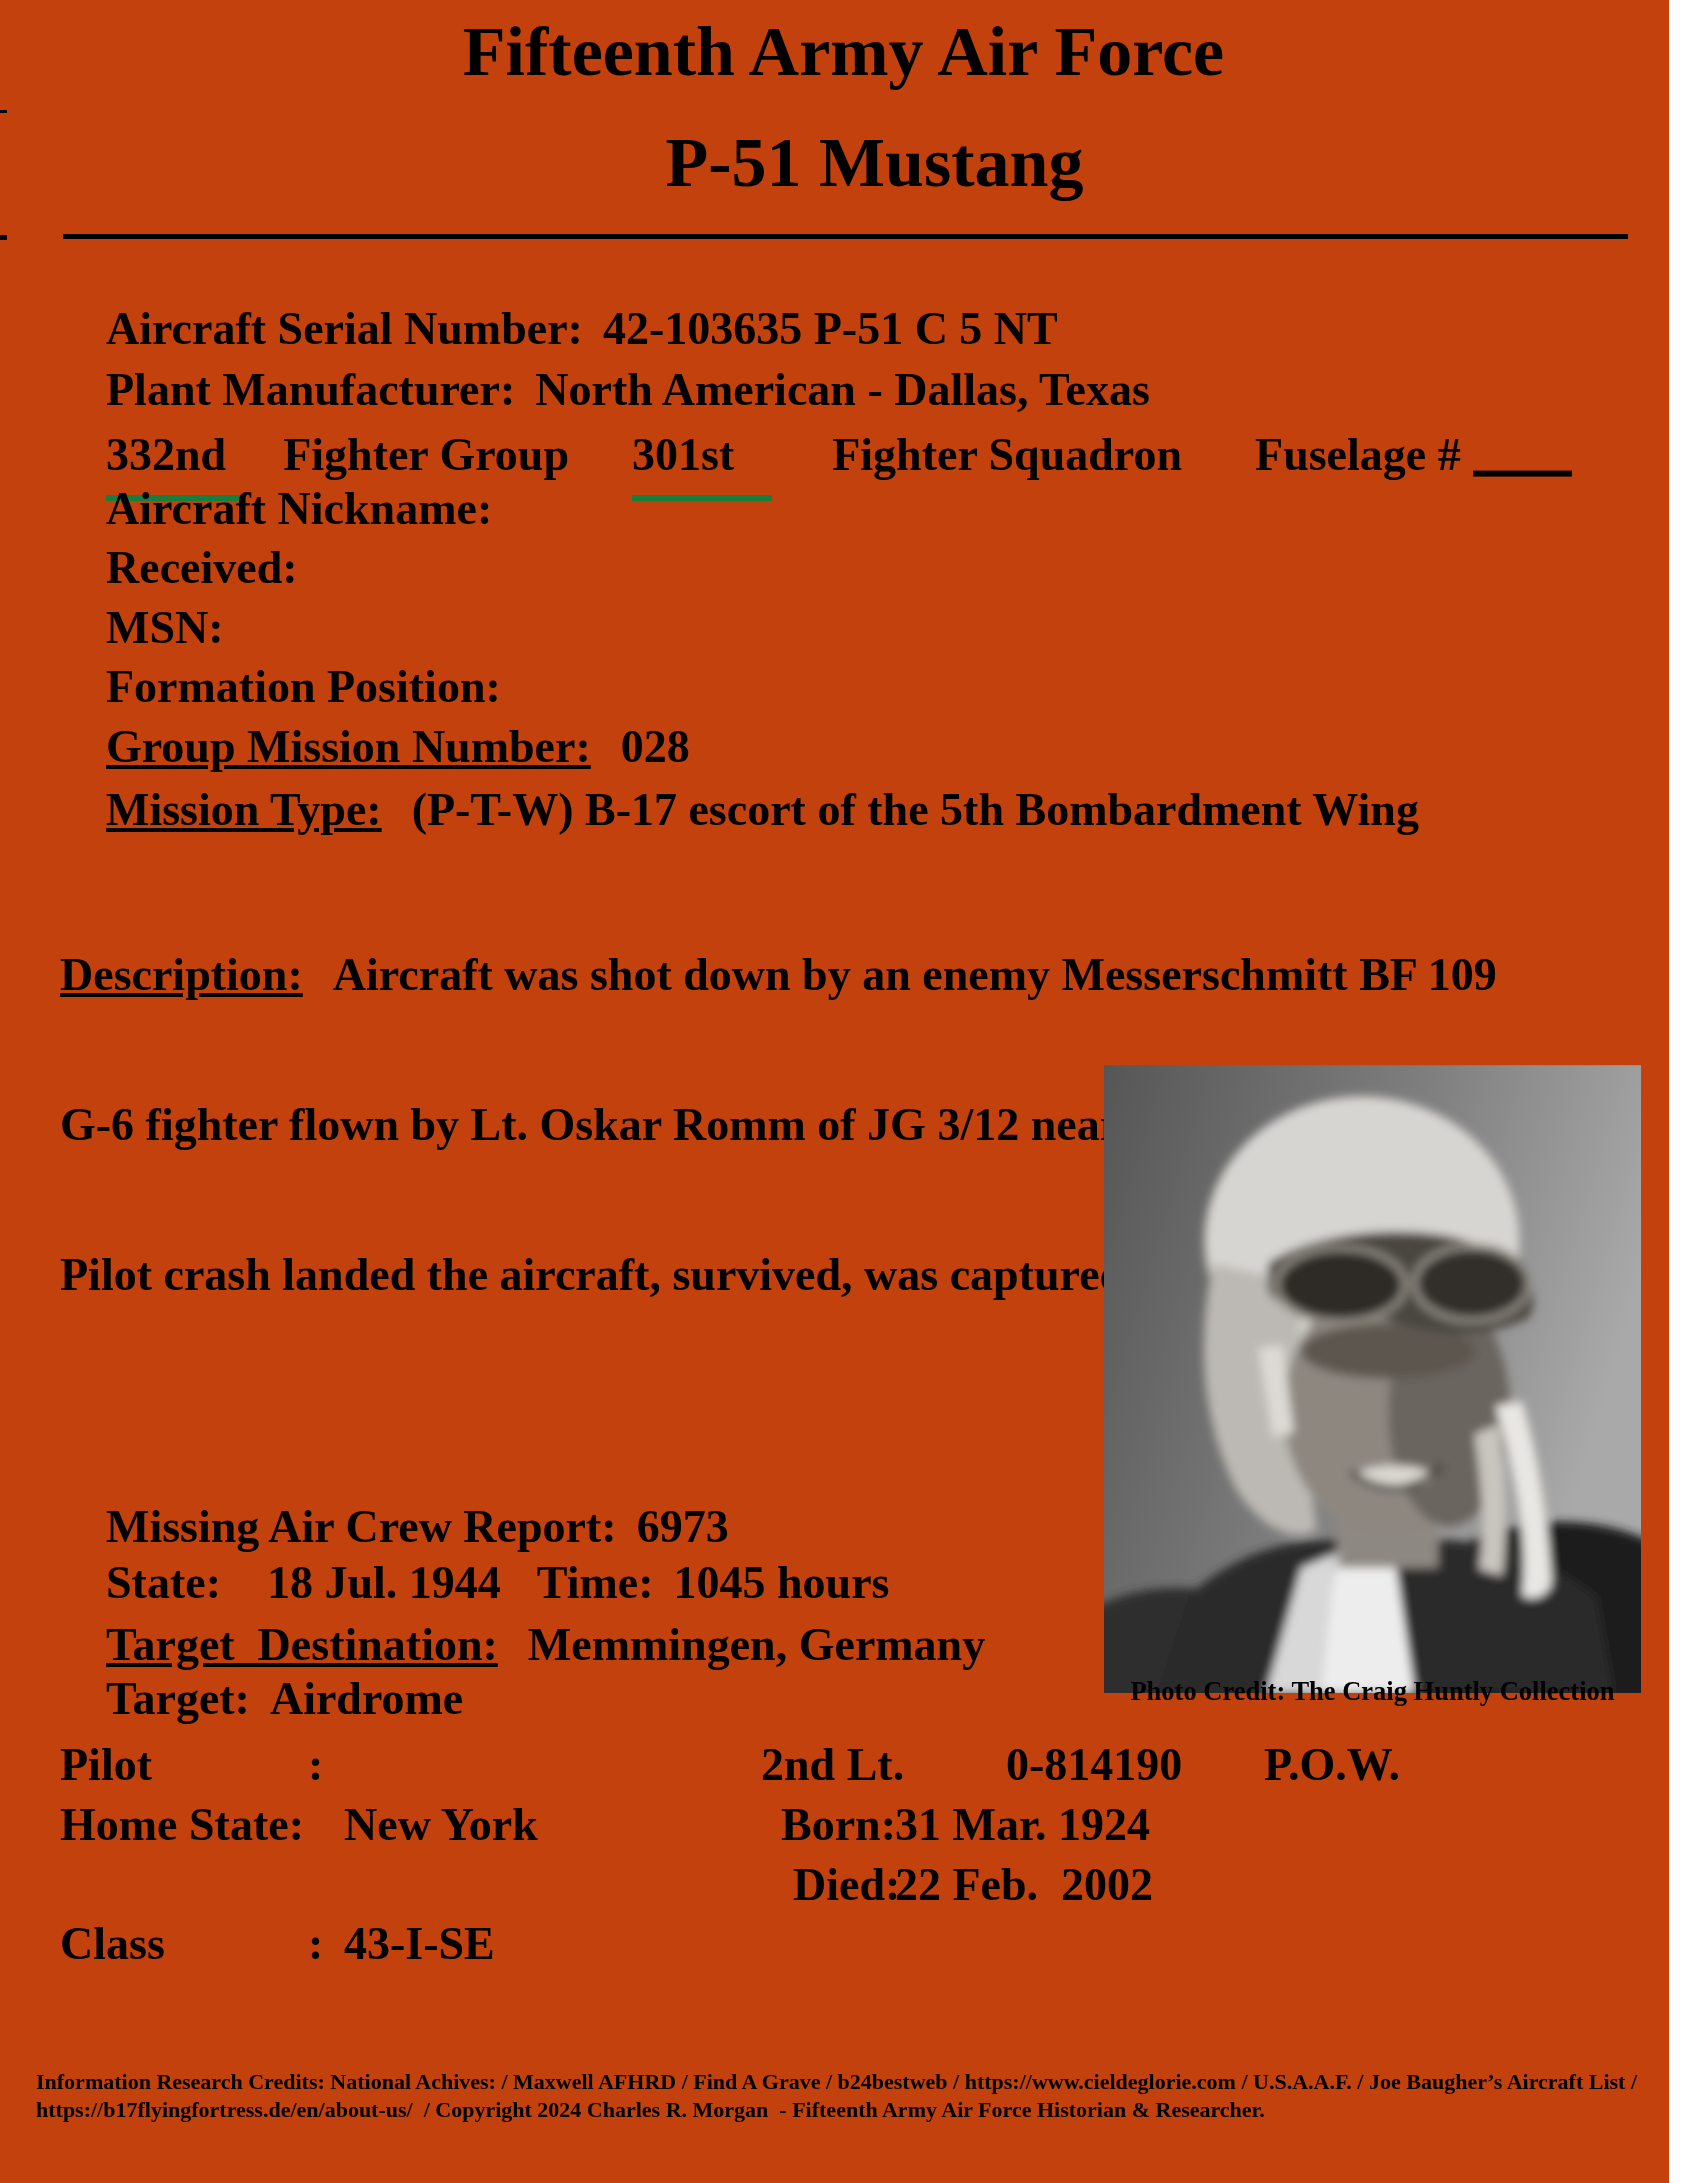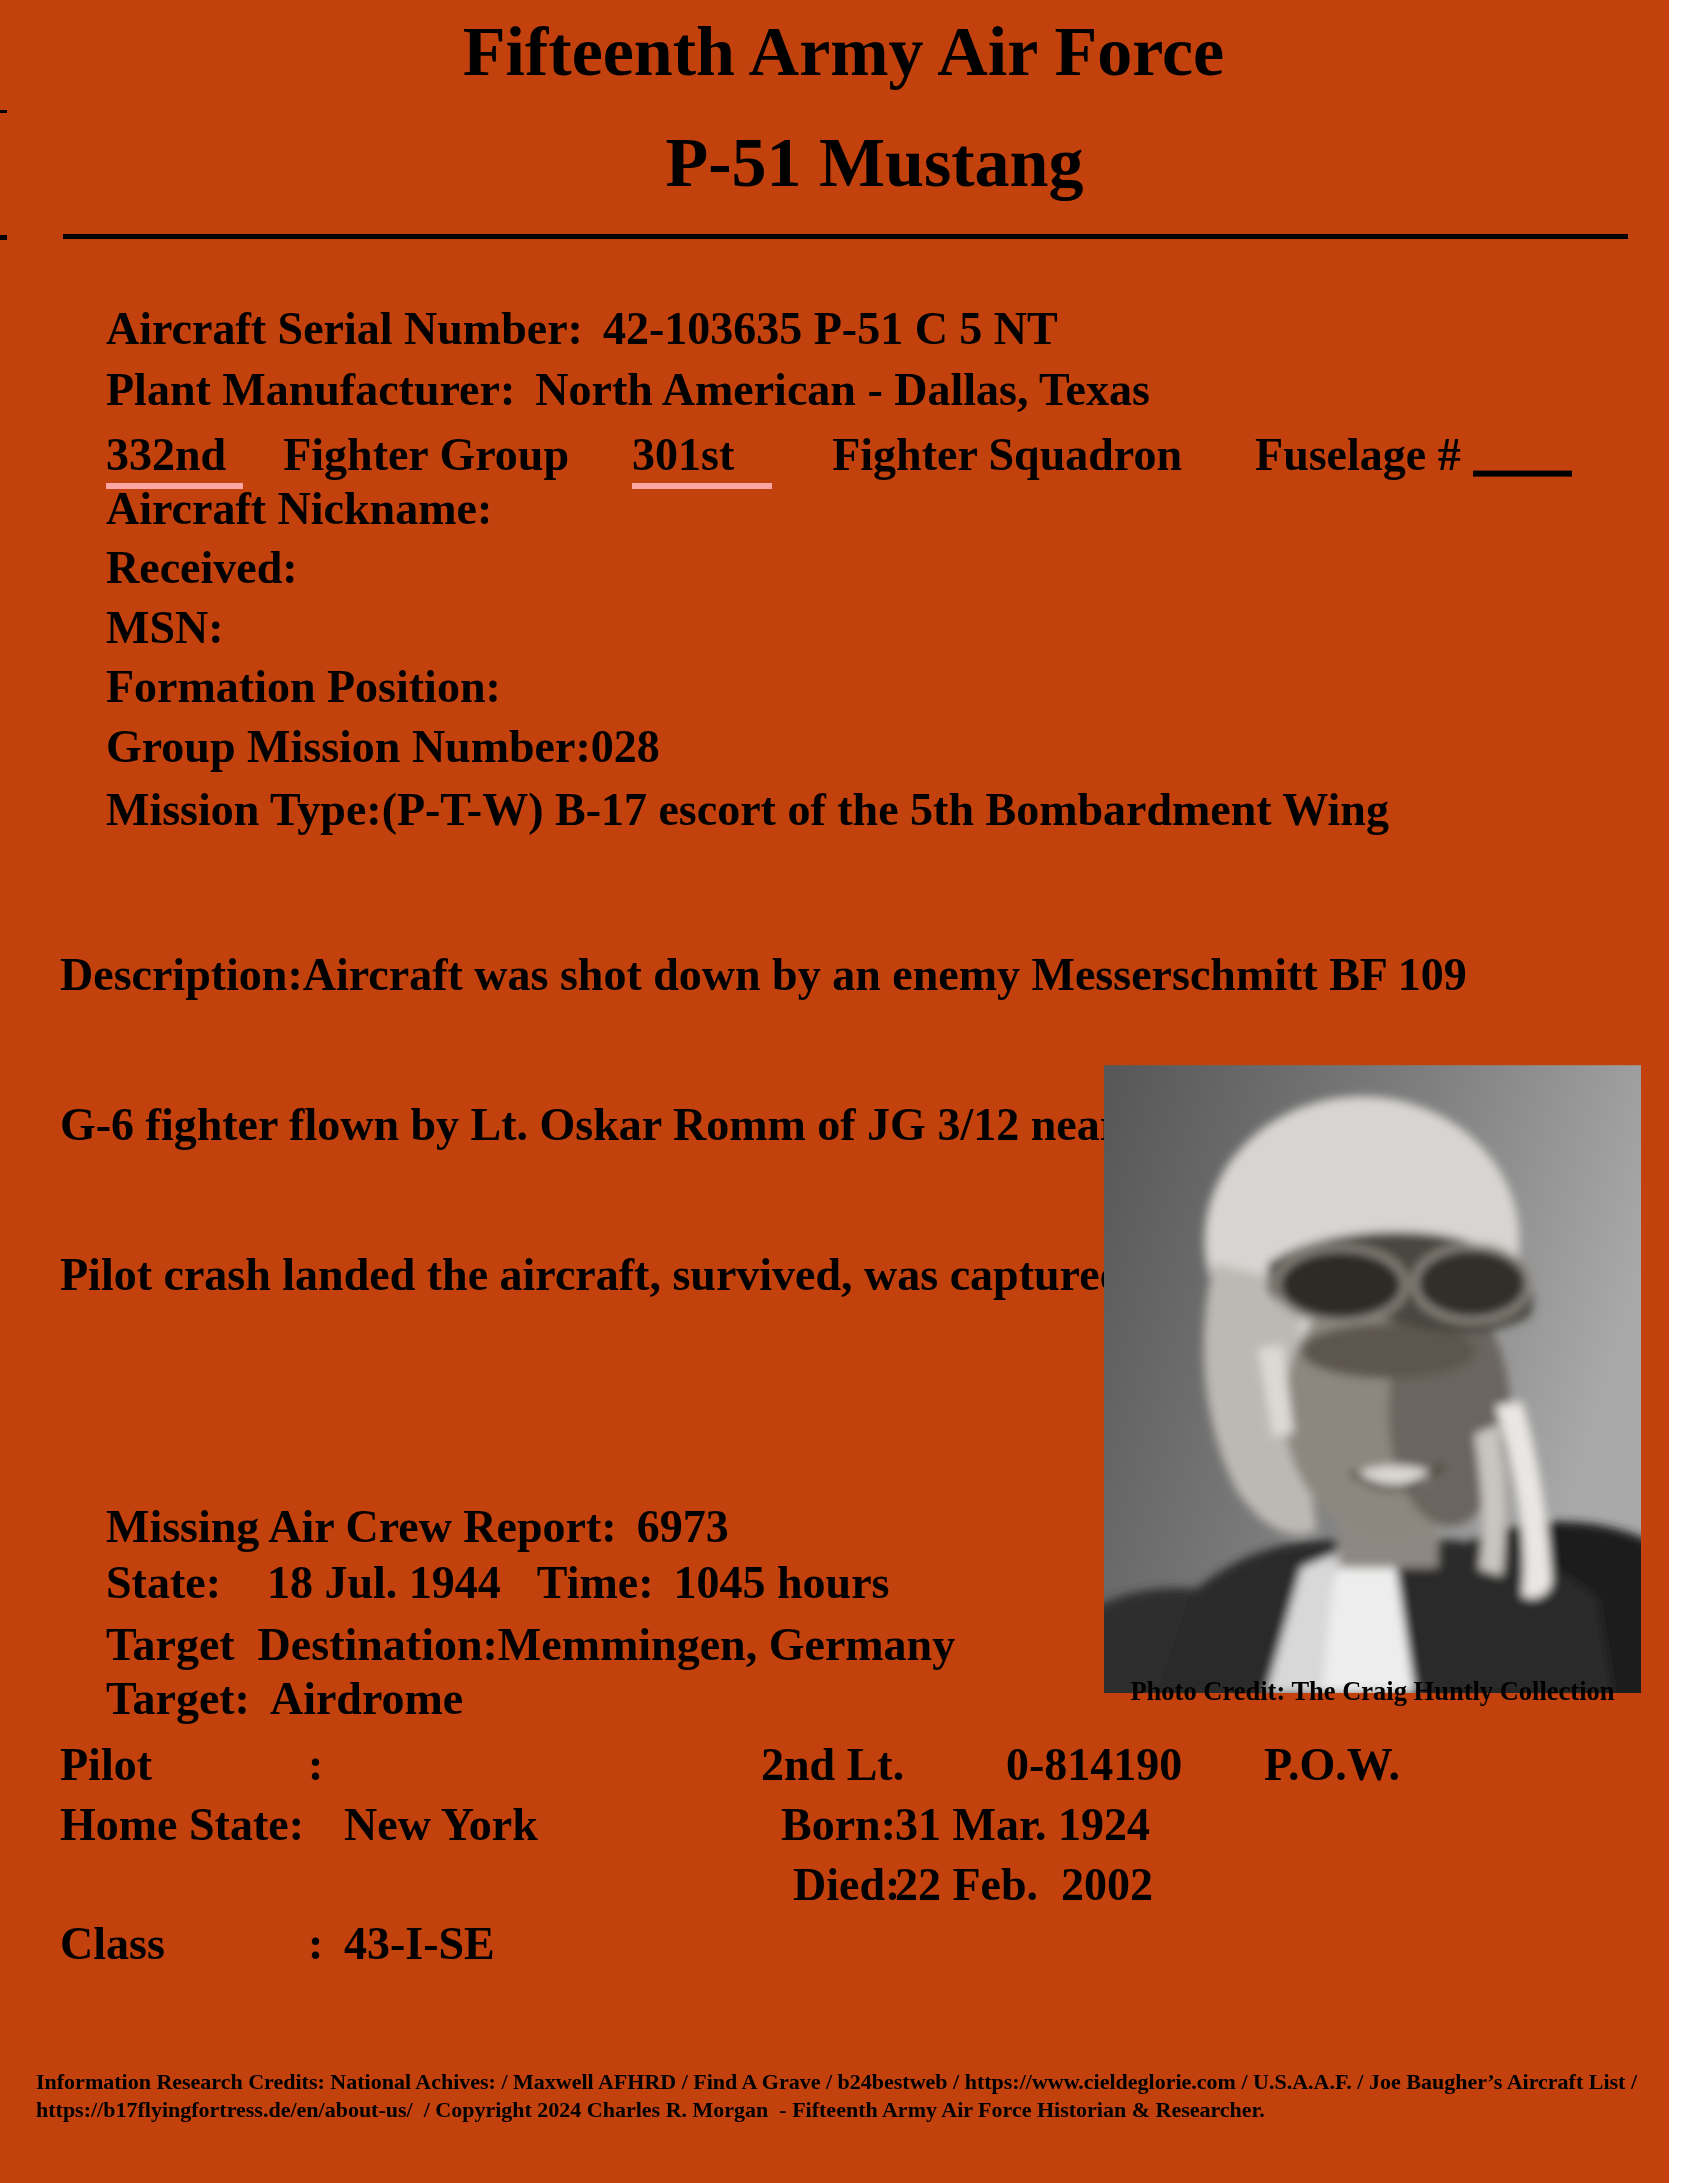--- a/index.html
+++ b/index.html
@@ -25,24 +25,24 @@
   .t1{top:8.6px;}
   .t2{top:120px;padding-left:31px;}
   .rule{position:absolute;background:#000;}
   .line{
     position:absolute;
     left:60px;
     font-size:46px;
     line-height:53px;
   }
   .lab{margin-right:20px;}
-  .gap45{}
+  .gap45{margin-right:30px;text-decoration:underline;}
   .gap70{margin-right:46px;}
   .gap55{margin-right:36px;}
-  .u{display:inline-block;border-bottom:6px solid #fca5a5;padding:0 17px 2px 0;margin-top:6px;}
+  .u{display:inline-block;border-bottom:6px solid #15803d;padding:0 17px 14px 0;margin-top:6px;}
   .u2{padding-right:38px;}
   .blank{
     display:inline-block;width:99px;height:40px;
     border-bottom:6px solid #000;margin-left:12px;
     transform:translateY(6.6px);
   }
   .m60{margin-right:40px;}
   .m95{margin-right:63px;}
   .m110{margin-right:73px;}
   .m90{margin-right:60px;}

